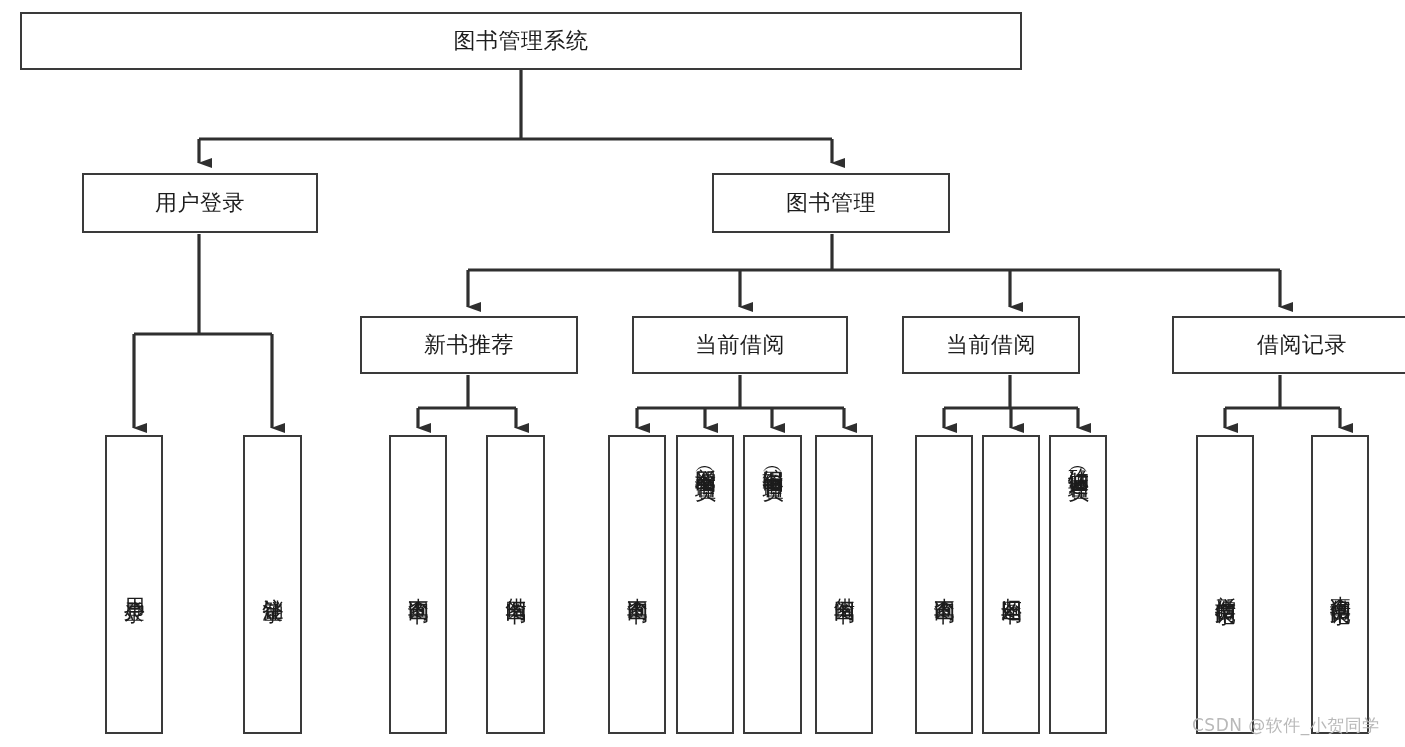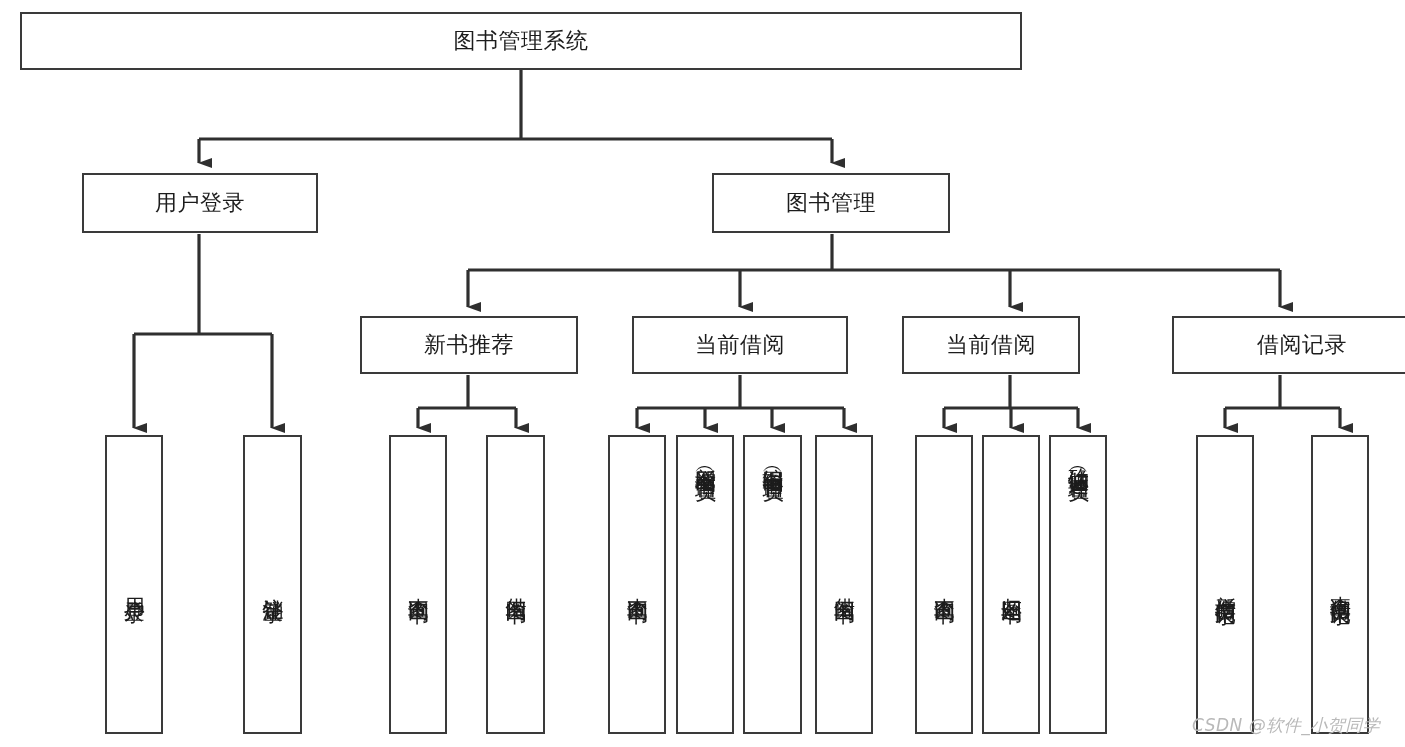--- a/index.html
+++ b/index.html
@@ -62,21 +62,20 @@
     padding-top: 0;
   }
   .watermark {
     position: absolute;
     left: 1192px;
     top: 714px;
     font-size: 17px;
     color: #b9b9b9;
     white-space: nowrap;
     letter-spacing: 0.5px;
-    font-style: italic;
   }
 </style>
 </head>
 <body>
 
 <div id="canvas">
 
   <svg id="edges" viewBox="0 0 1405 747">
     <defs>
       <marker id="arrow" viewBox="0 0 12 14" refX="6" refY="13" markerWidth="12" markerHeight="14" orient="auto-start-reverse" markerUnits="userSpaceOnUse">

